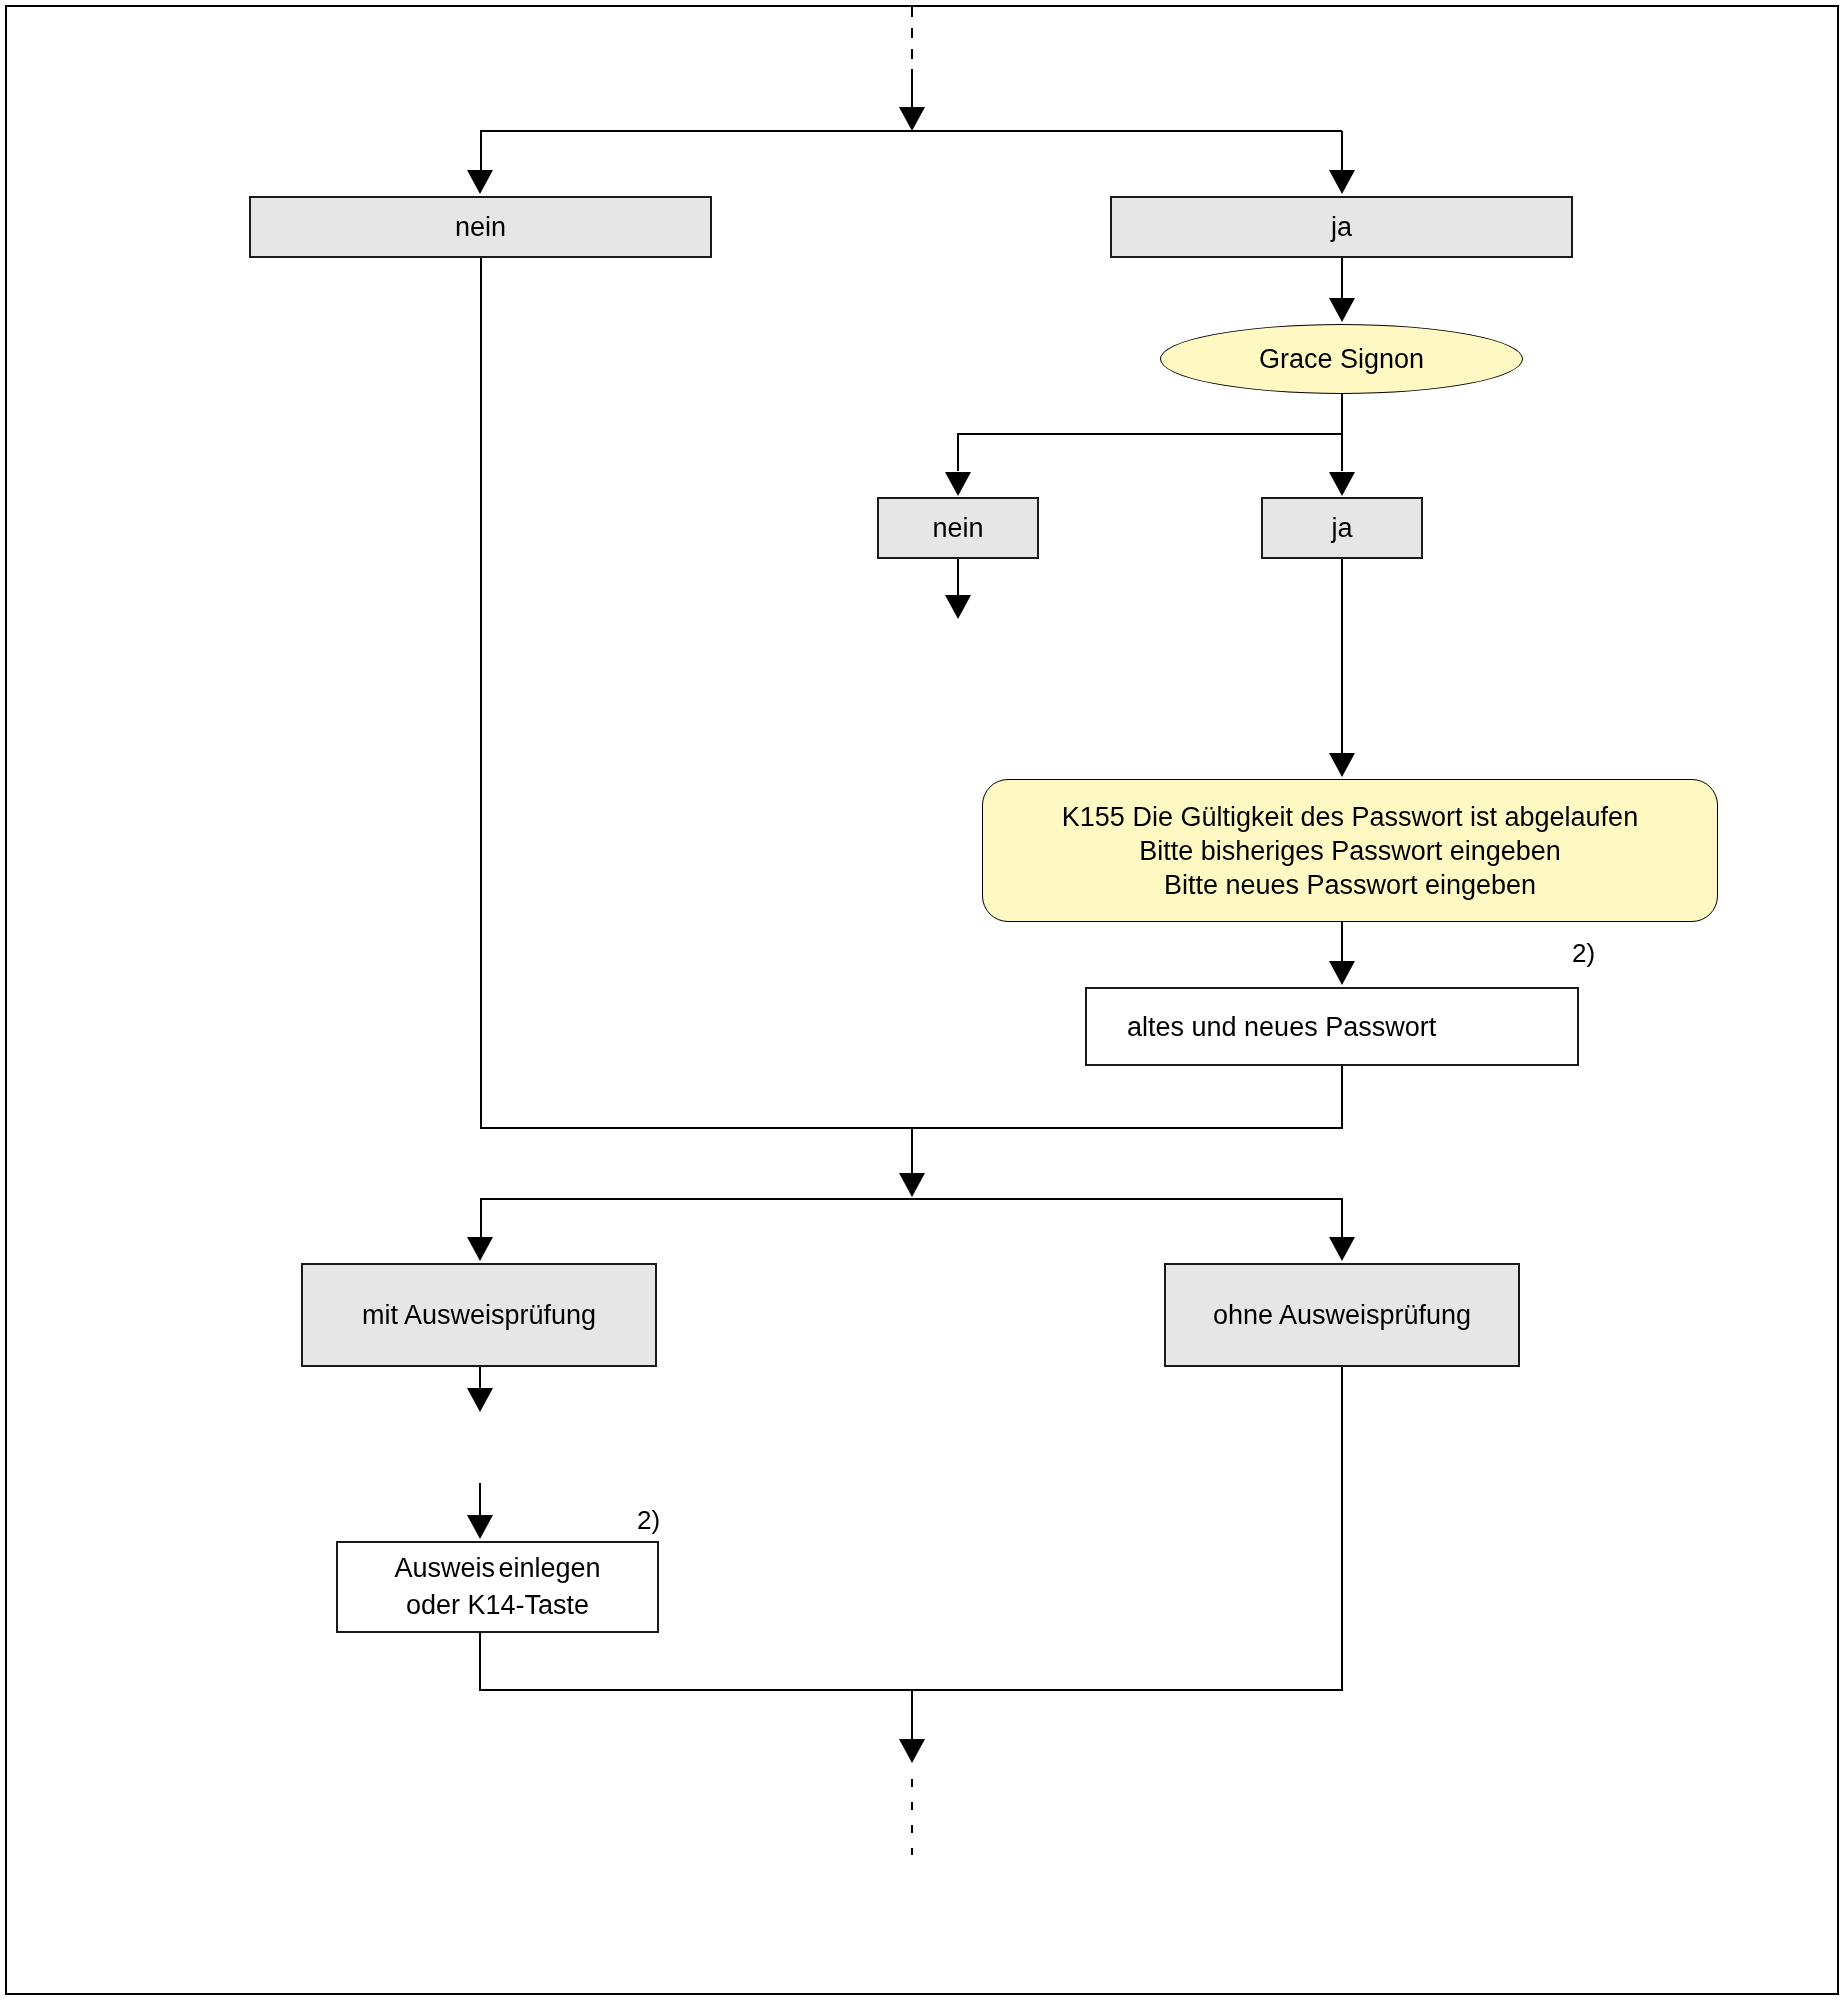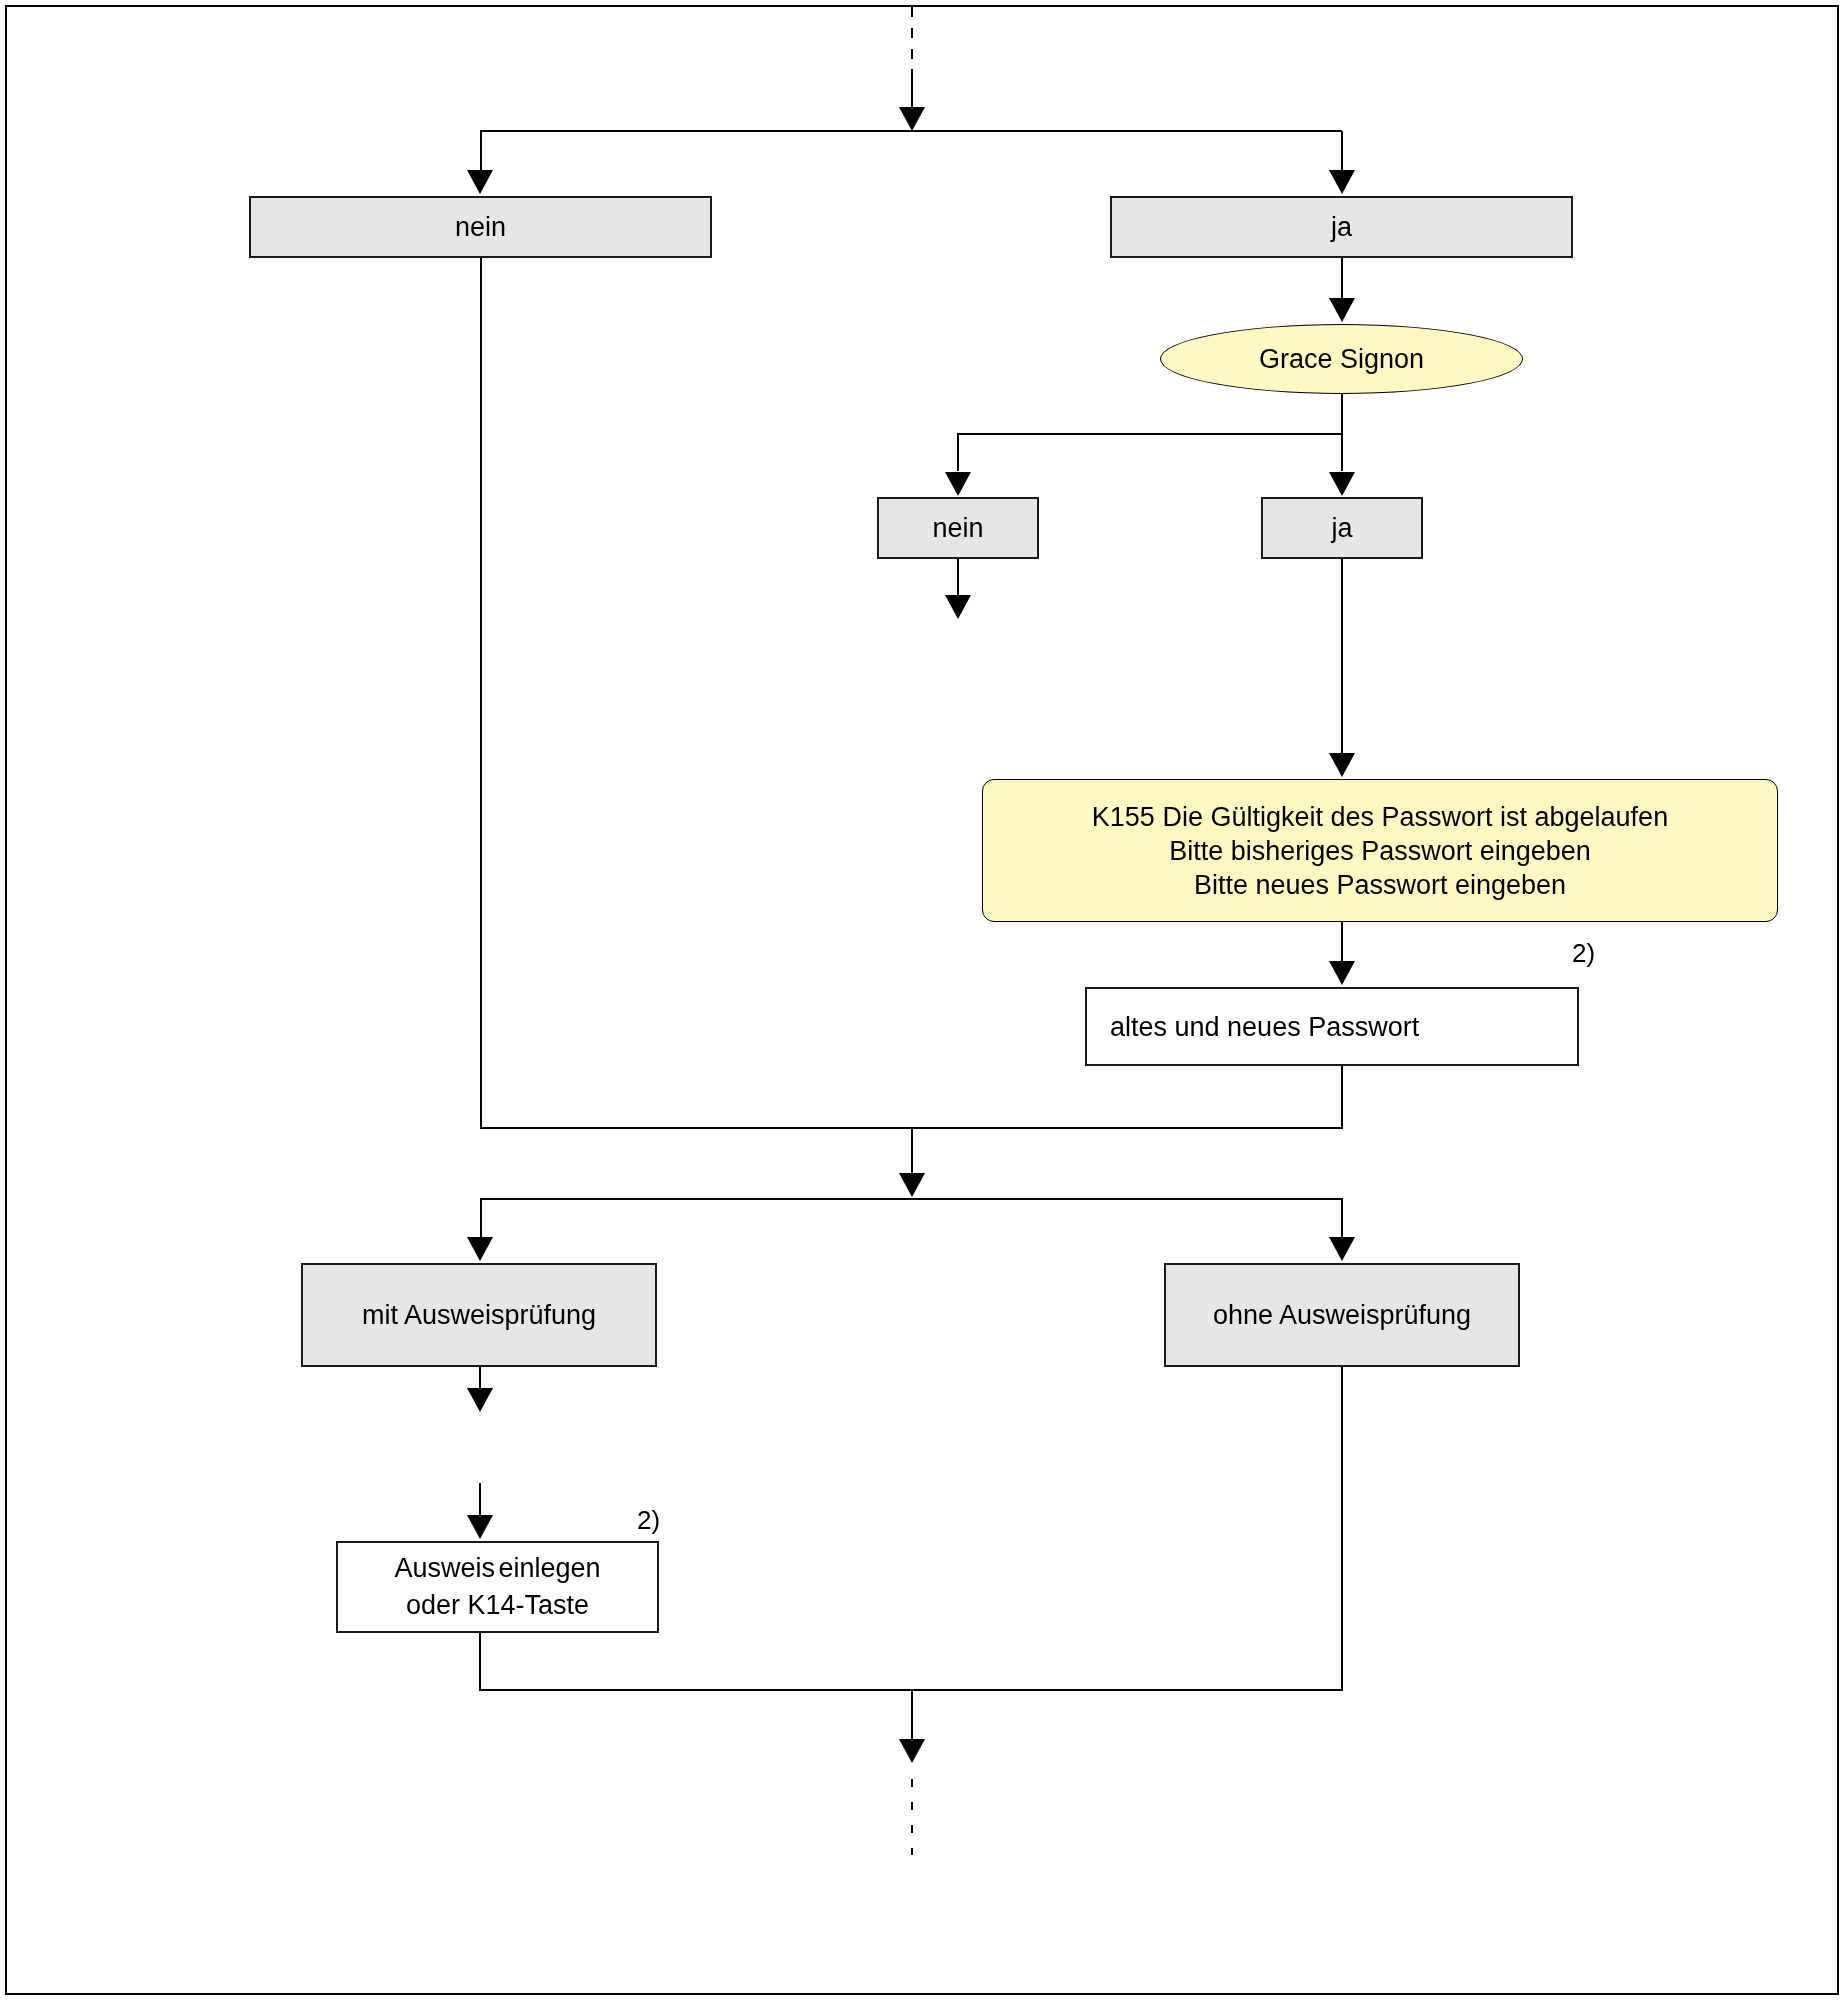--- a/index.html
+++ b/index.html
@@ -81,34 +81,34 @@
   </div>
   <div class="box gray" style="left:1261px;top:497px;width:162px;height:62px;">
     <div>ja</div>
   </div>
 
   <div class="vline" style="left:957px;top:559px;height:36px;"></div>
   <div class="arrow" style="left:945px;top:595px;"></div>
 
   <div class="vline" style="left:1341px;top:559px;height:194px;"></div>
   <div class="arrow" style="left:1329px;top:753px;"></div>
-  <div class="box white-round" style="left:982px;top:779px;width:796px;height:143px;border-radius:12px;">
+  <div class="box white-round" style="left:982px;top:779px;width:736px;height:143px;border-radius:26px;">
     <div>K155 Die Gültigkeit des Passwort ist abgelaufen</div>
     <div style="width:100%;text-align:center;">
       <span class="sub-left">
         <span>Bitte bisheriges Passwort eingeben</span><br>
         <span>Bitte neues Passwort eingeben</span>
       </span>
     </div>
   </div>
 
   <div class="vline" style="left:1341px;top:922px;height:39px;"></div>
   <div class="arrow" style="left:1329px;top:961px;"></div>
   <div class="footnote" style="left:1572px;top:940px;">2)</div>
-  <div class="box plain left-text" style="left:1085px;top:987px;width:494px;height:79px;padding-left:23px;">
+  <div class="box plain left-text" style="left:1085px;top:987px;width:494px;height:79px;padding-left:40px;">
     <div>altes und neues Passwort</div>
   </div>
 
   <div class="vline" style="left:1341px;top:1066px;height:62px;"></div>
   <div class="vline" style="left:480px;top:258px;height:870px;"></div>
   <div class="hline" style="left:480px;top:1127px;width:863px;"></div>
   <div class="vline" style="left:911px;top:1128px;height:45px;"></div>
   <div class="arrow" style="left:899px;top:1173px;"></div>
 
   <div class="hline" style="left:480px;top:1198px;width:863px;"></div>

